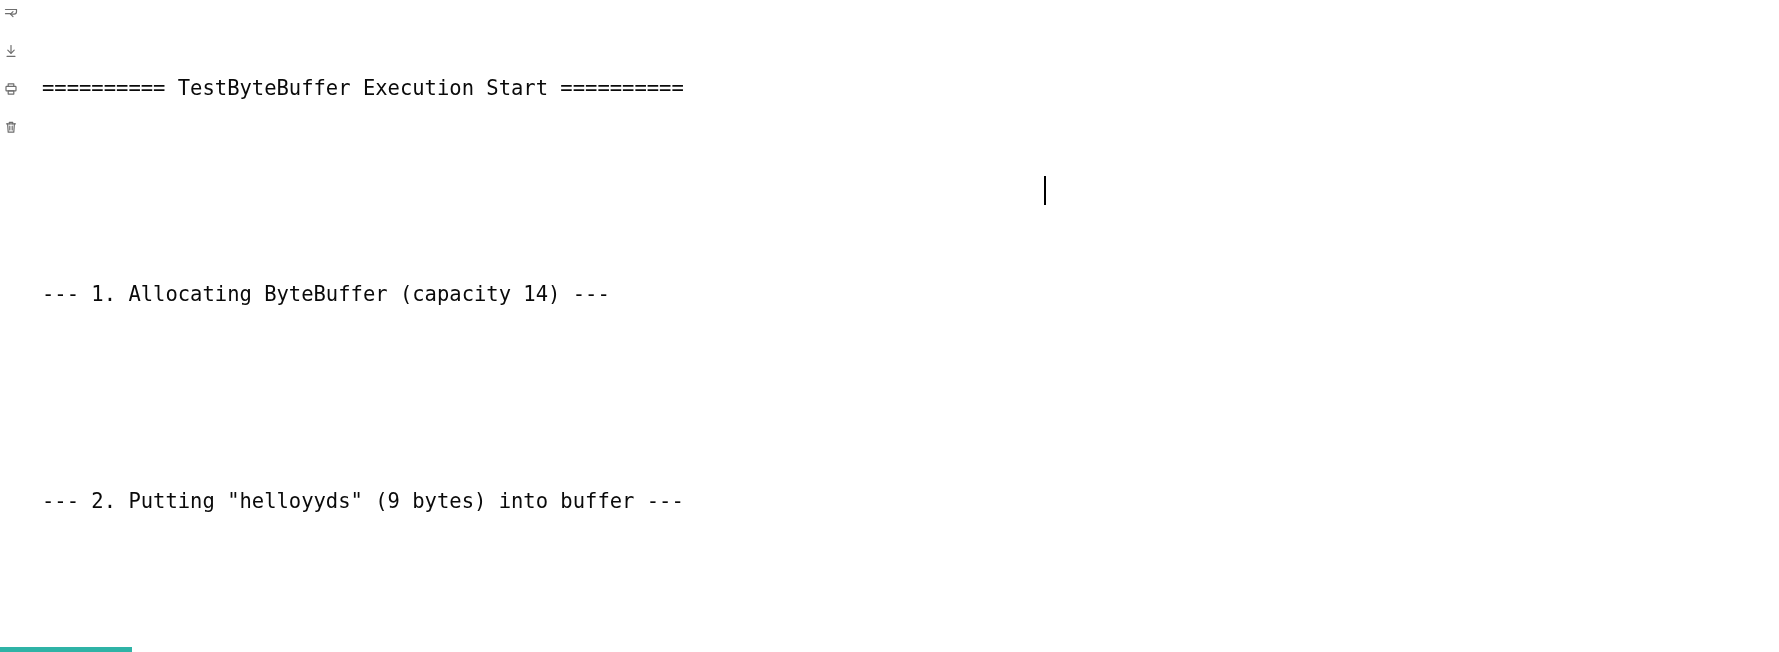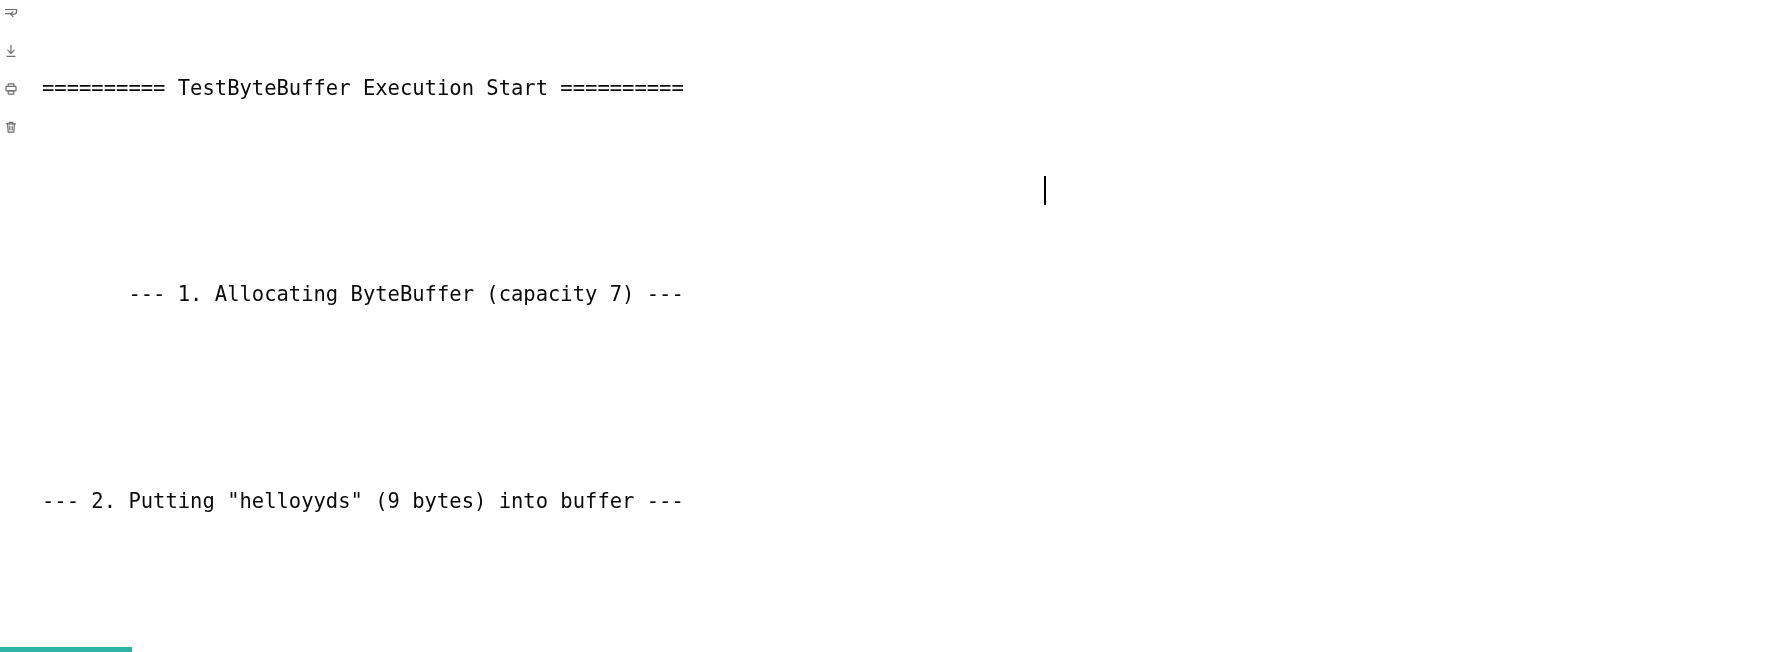--- a/index.html
+++ b/index.html
@@ -37,21 +37,20 @@
     left: 42px; top: 2px;
     color: #0a0a0a;
     font-family: "DejaVu Sans Mono", monospace;
     font-size: 20.5px;
     line-height: 34.4px;
     white-space: pre;
   }
   .console-line {
     min-height: 34.4px;
     white-space: pre;
-    text-align: right;
   }
 
   
   .caret {
     position: absolute;
     top: 174px;
     left: calc(81ch + 2px);
     width: 2px;
     height: 29px;
     background: #000000;
@@ -98,21 +97,21 @@
       <path d="M5.3 3.8V2.3h3.4v1.5"></path>
       <path d="M3.6 3.8l.6 8.4h5.6l.6-8.4"></path>
       <path d="M5.8 6.2v3.8M8.2 6.2v3.8"></path>
     </svg>
   </div>
 </div>
 
 <div class="console">
   <div class="console-line">========== TestByteBuffer Execution Start ==========</div>
   <div class="console-line"></div>
-  <div class="console-line">--- 1. Allocating ByteBuffer (capacity 7) ---</div>
+  <div class="console-line">--- 1. Allocating ByteBuffer (capacity 14) ---</div>
   <div class="console-line"></div>
   <div class="console-line">--- 2. Putting "helloyyds" (9 bytes) into buffer ---</div>
   
   
   
   
   
   
   
   

